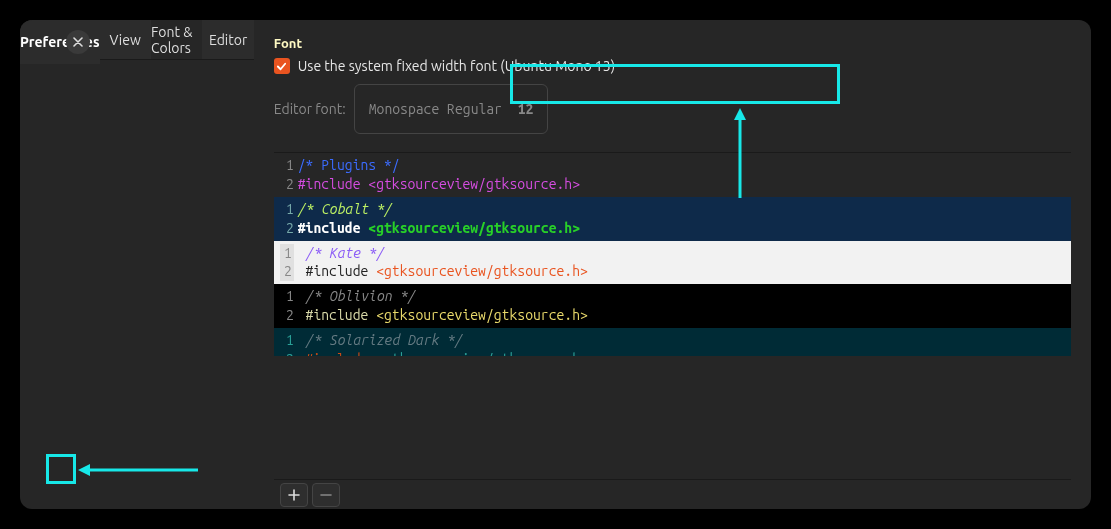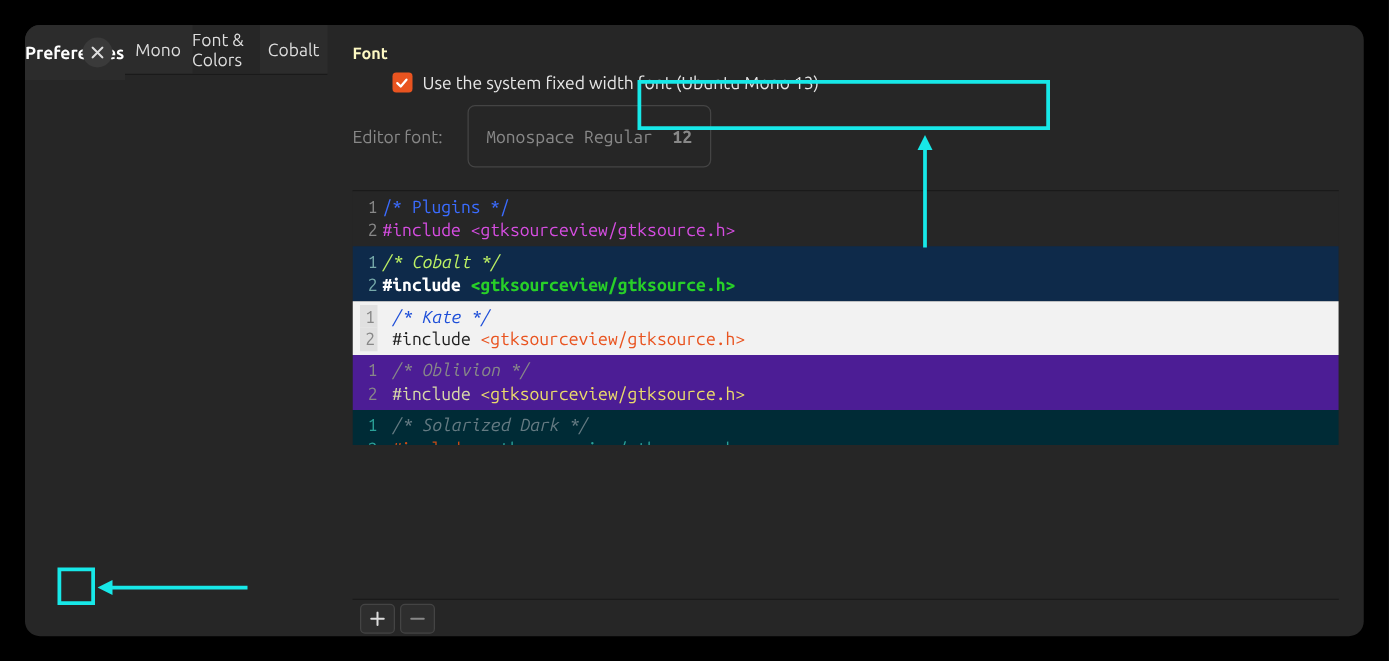--- a/index.html
+++ b/index.html
@@ -49,27 +49,27 @@
     .hl-tab { left: 490px; top: 44px; width: 330px; height: 40px; }
     .hl-add { left: 26px; top: 434px; width: 30px; height: 30px; }
     .arrow-down {
       position: absolute; left: 700px; top: 88px; pointer-events: none;
     }
     .arrow-left {
       position: absolute; left: 58px; top: 440px; pointer-events: none;
     }
     .content { padding: 10px 20px 0 20px; flex: 1; display: flex; flex-direction: column; overflow: hidden; }
     .section-label { font-weight: 700; font-size: 13px; margin-top: 6px; margin-bottom: 8px; color: #fef9c3; }
-    .checkbox-row { display: flex; align-items: center; gap: 8px; font-size: 14px; margin-bottom: 10px; margin-left: 32px; }
+    .checkbox-row { display: flex; align-items: center; gap: 8px; font-size: 14px; margin-bottom: 10px; }
     .chk {
       width: 16px; height: 16px; background: #e95420; border-radius: 3px;
       display: flex; align-items: center; justify-content: center;
     }
     .chk svg { width: 11px; height: 11px; }
-    .font-row { display: flex; align-items: center; gap: 20px; margin-bottom: 14px; }
+    .font-row { display: flex; align-items: center; gap: 8px; margin-bottom: 14px; }
     .font-label { color: #888; font-size: 14px; }
     .font-btn {
       border: 1px solid #444; border-radius: 6px; padding: 16px 14px;
       font-family: "Ubuntu Mono", monospace; font-size: 14px; color: #888;
       background: transparent;
     }
     .scheme-list { flex: 1; overflow: hidden; border-top: 1px solid #1a1a1a; margin-top: 4px; }
     .scheme-item {
       padding: 3px 6px 3px 6px; font-family: "Ubuntu Mono", monospace; font-size: 14px;
       line-height: 1.35; cursor: pointer;
@@ -94,26 +94,26 @@
 
     .cobalt { background: #0e2a4a; }
     .cobalt .ln { color: #7aa; }
     .cobalt .cmt { color: #bef264; font-style: italic; }
     .cobalt .inc { color: #fff; font-weight: 700; }
     .cobalt .tok { color: #28d028; font-weight: 700; }
     .cobalt .str { color: #28d028; font-weight: 700; }
 
     .kate { background: #f2f2f2; color: #222; }
     .kate .ln { color: #888; background: #e0e0e0; padding: 0 2px; }
-    .kate .cmt { color: #1d4ed8; font-style: italic; }
+    .kate .cmt { color: #8b5cf6; font-style: italic; }
     .kate .inc { color: #222; }
     .kate .tok { color: #e95420; }
     .kate .str { color: #e95420; }
 
-    .oblivion { background: #4c1d95; }
+    .oblivion { background: #000000; }
     .oblivion .ln { color: #888; }
     .oblivion .cmt { color: #888; font-style: italic; }
     .oblivion .inc { color: #d8d8a8; }
     .oblivion .tok { color: #e9d96b; }
     .oblivion .str { color: #e9d96b; }
 
     .solarized { background: #002b36; }
     .solarized .ln { color: #2aa198; }
     .solarized .cmt { color: #657b83; font-style: italic; }
     .solarized .inc { color: #cb4b16; }
@@ -129,23 +129,23 @@
   <div class="titlebar">
     <div class="title">Preferences</div>
     <div class="close-btn">
       <svg viewBox="0 0 10 10">
           <path d="M1 1 L9 9 M9 1 L1 9" stroke="#ddd" stroke-width="1.6" fill="none" stroke-linecap="round"></path>
         </svg>
     </div>
   </div>
 
   <div class="tabbar">
-    <div class="tab">Mono</div>
+    <div class="tab">View</div>
     <div class="tab active">Font &amp; Colors</div>
-    <div class="tab">Cobalt</div>
+    <div class="tab">Editor</div>
   </div>
 
   <div class="content">
 
     <div class="section-label">Font</div>
 
     <div class="checkbox-row">
       <div class="chk">
         <svg viewBox="0 0 12 12">
             <path d="M2 6 L5 9 L10 3" stroke="#fff" stroke-width="2" fill="none" stroke-linecap="round" stroke-linejoin="round"></path>

